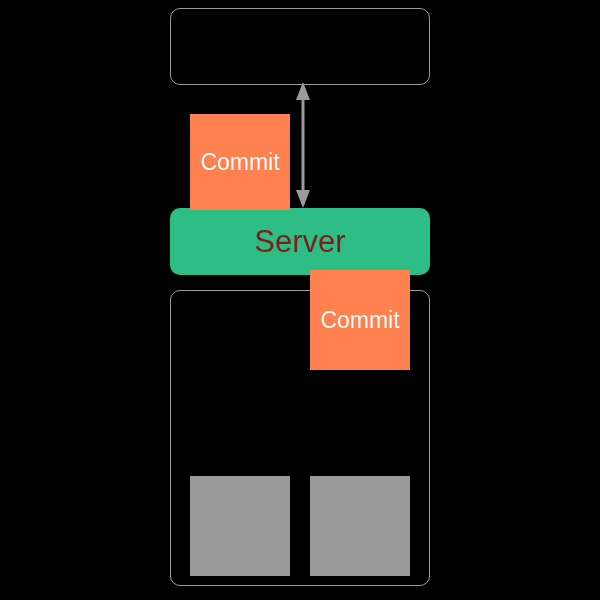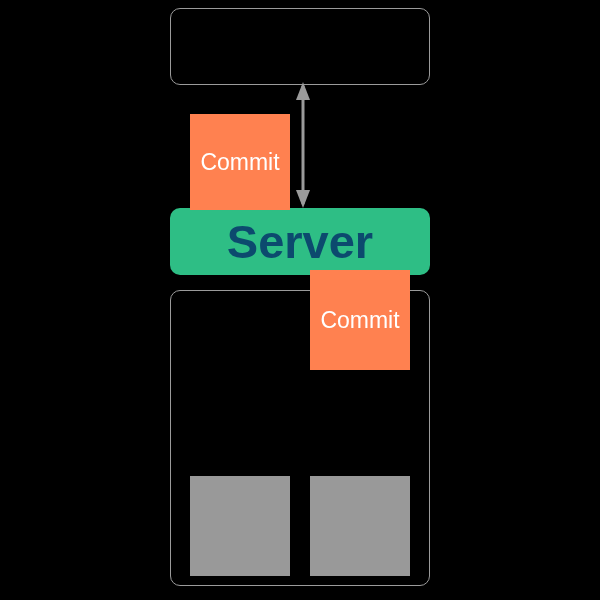--- a/index.html
+++ b/index.html
@@ -60,23 +60,23 @@
 
   #server-bar {
     left: 170px;
     top: 208px;
     width: 260px;
     height: 67px;
     background: #2EBE85;
     z-index: 3;
   }
   #server-label {
-    color: #0c4a6e;
-    font-size: 47px;
-    font-weight: 700;
+    color: #7f1d1d;
+    font-size: 31px;
+    font-weight: 400;
     line-height: 1;
     letter-spacing: 0px;
     white-space: nowrap;
   }
 
   .commit-card {
     background: #FF8150;
     z-index: 4;
   }
   #commit-up {

